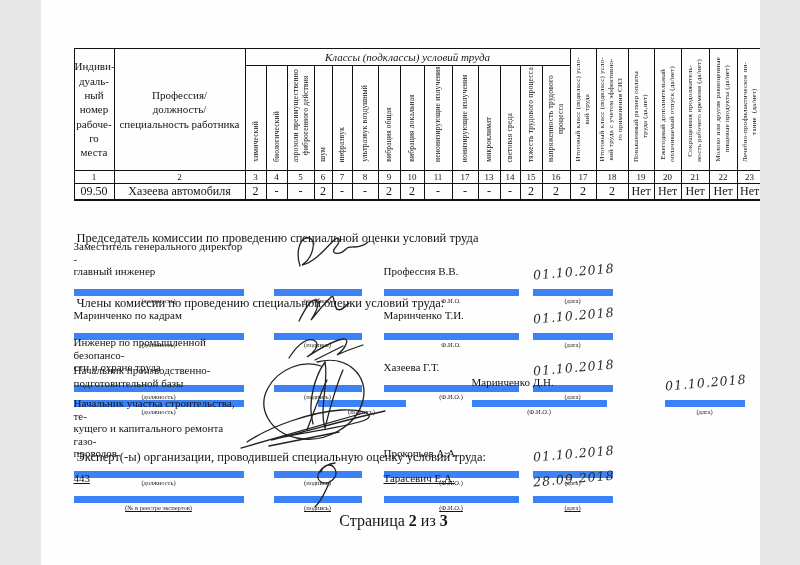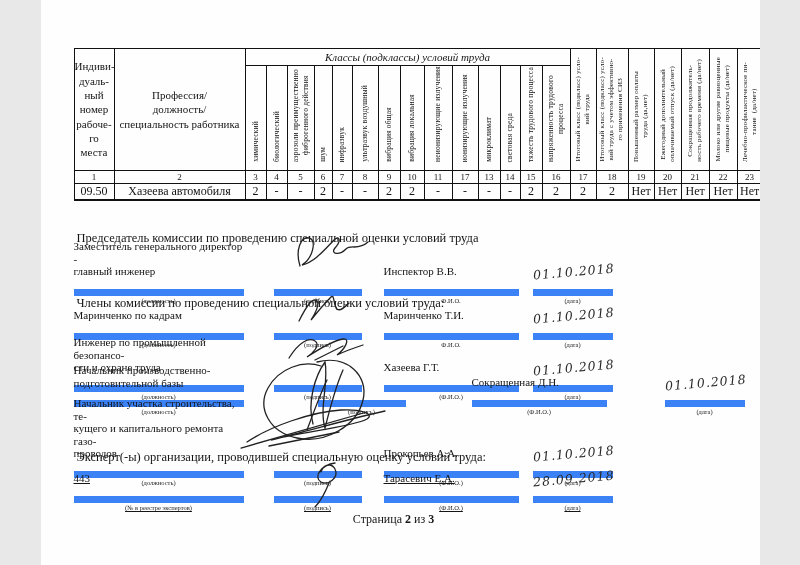--- a/index.html
+++ b/index.html
@@ -41,21 +41,21 @@
   .c-fio  { width:135px; margin-left:22px; }
   .c-date { width:80px;  margin-left:14px; }
   .hw {
     display:inline-block; font-family:"DejaVu Serif", serif; font-style:italic;
     font-size:12.5px; letter-spacing:1px; transform:rotate(-5deg) translateY(1px);
     color:#2a2a2a; white-space:nowrap;
   }
   .sig-svg { position:absolute; pointer-events:none; }
   .sig-svg path { fill:none; stroke:#222; stroke-width:1.3; stroke-linecap:round; }
 
-  .footer { position:absolute; top:512px; left:0; width:706px; text-align:center; font-size:12px; }
+  .footer { position:absolute; top:512px; left:0; width:706px; text-align:center; font-size:16px; }
   .footer b { font-weight:bold; }
 </style>
 </head>
 <body>
 
 <div class="page">
 
   <div class="souts-table-wrap">
     <table class="souts">
       <colgroup>
@@ -194,21 +194,21 @@
     <div class="scol c-pos">
       <div class="sline">Заместитель генерального директор -
 главный инженер</div>
       <div class="slabel">(должность)</div>
     </div>
     <div class="scol c-sig">
       <div class="sline"></div>
       <div class="slabel">(подпись)</div>
     </div>
     <div class="scol c-fio">
-      <div class="sline">Инспектор В.В.</div>
+      <div class="sline">Профессия В.В.</div>
       <div class="slabel">Ф.И.О.</div>
     </div>
     <div class="scol c-date">
       <div class="sline"><span class="hw">01.10.2018</span></div>
       <div class="slabel">(дата)</div>
     </div>
   </div>
 
   <div class="textline" style="top:296px;">Члены комиссии по проведению специальной оценки условий труда:</div>
 
@@ -255,21 +255,21 @@
     <div class="scol c-pos">
       <div class="sline">Начальник производственно-
 подготовительной базы</div>
       <div class="slabel">(должность)</div>
     </div>
     <div class="scol c-sig">
       <div class="sline"></div>
       <div class="slabel">(подпись)</div>
     </div>
     <div class="scol c-fio">
-      <div class="sline">Сокращенная Д.Н.</div>
+      <div class="sline">Маринченко Д.Н.</div>
       <div class="slabel">(Ф.И.О.)</div>
     </div>
     <div class="scol c-date">
       <div class="sline"><span class="hw">01.10.2018</span></div>
       <div class="slabel">(дата)</div>
     </div>
   </div>
 
   <div class="sigrow" style="top:397px;">
     <div class="scol c-pos">

